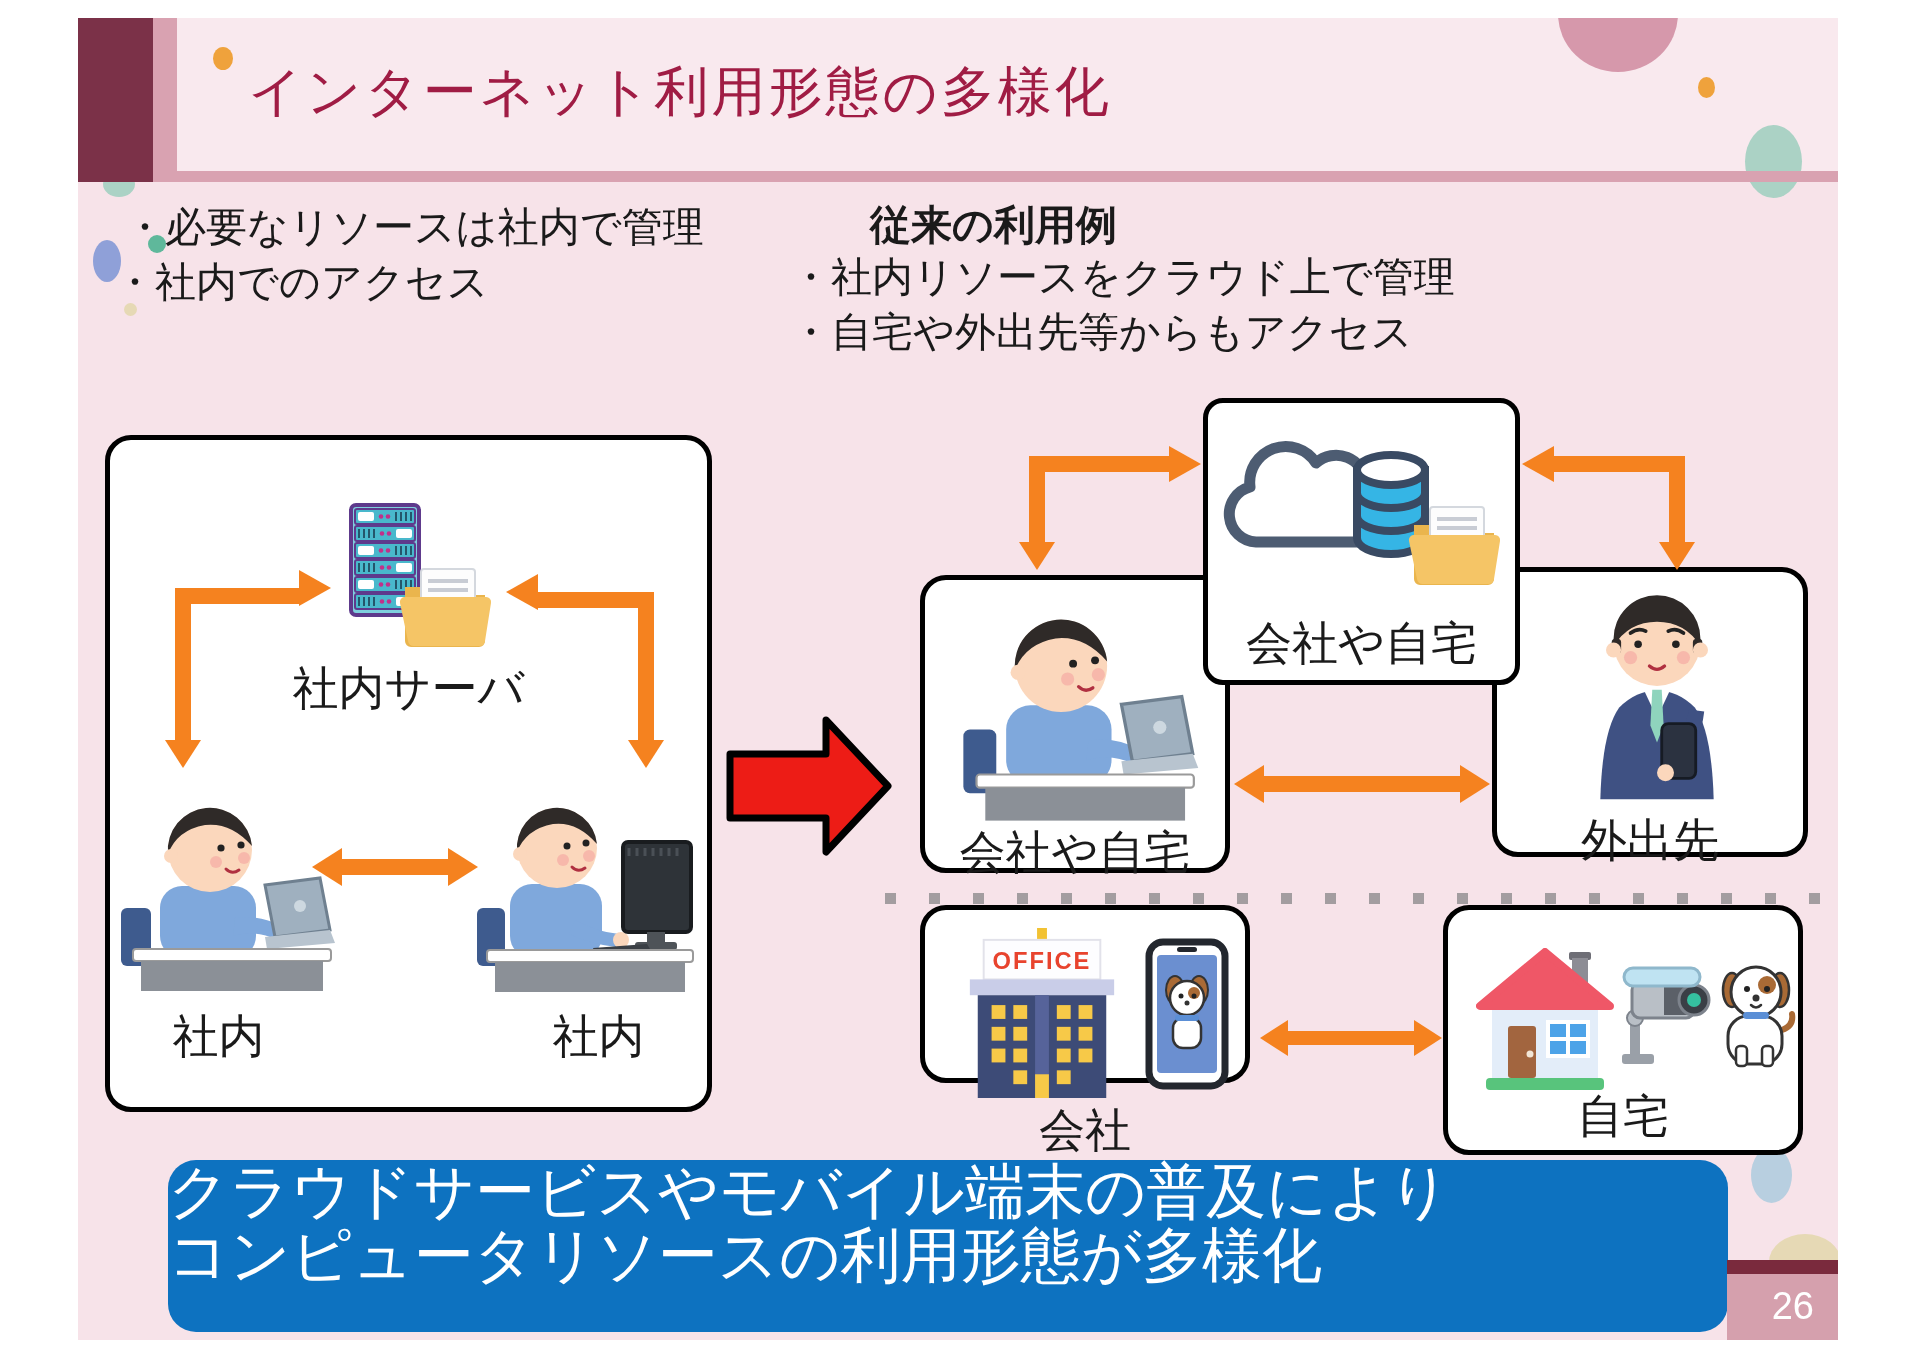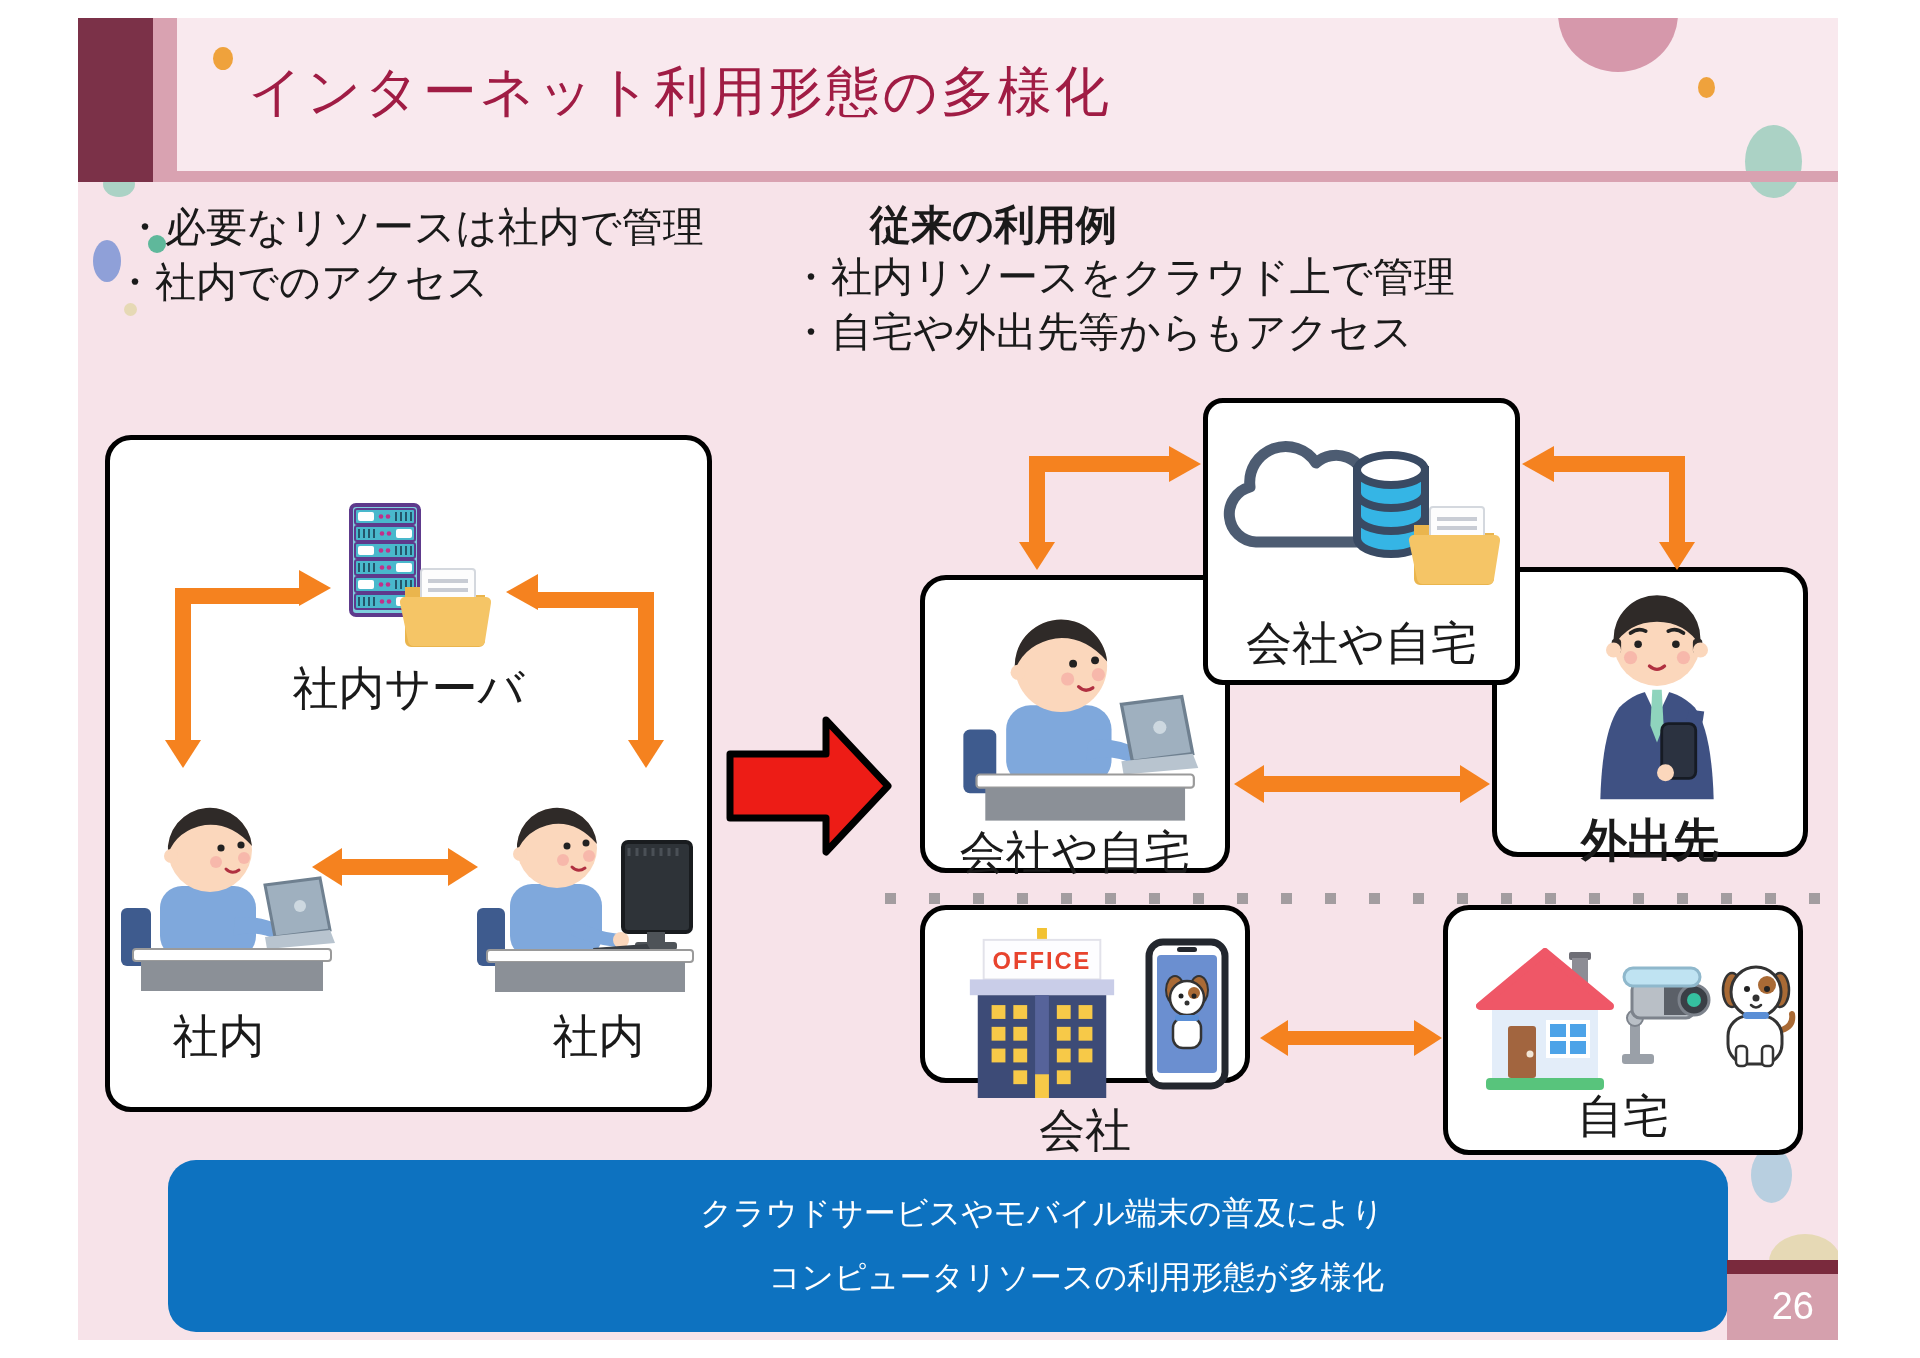--- a/index.html
+++ b/index.html
@@ -31,21 +31,21 @@
   .tri-down{border-left:18px solid transparent;border-right:18px solid transparent;border-top:28px solid var(--orange);}
   .dbl-arrow{position:absolute;display:flex;align-items:center;z-index:3;}
   .dbl-arrow .hl{width:0;height:0;border-top:19px solid transparent;border-bottom:19px solid transparent;border-right:30px solid var(--orange);}
   .dbl-arrow .hr{width:0;height:0;border-top:19px solid transparent;border-bottom:19px solid transparent;border-left:30px solid var(--orange);}
   .dbl-arrow .sh{height:16px;background:var(--orange);}
   
   .dots-row{display:flex;gap:33px;z-index:3;}
   .dots-row i{width:11px;height:11px;background:var(--dot-gray);display:block;}
   
   .banner{left:90px;top:1142px;width:1560px;height:172px;background:var(--banner-blue);border-radius:28px;z-index:2;}
-  .banner-inner{width:1216px;text-align:right;color:var(--banner-text);font-size:32px;line-height:64px;padding-top:21px;}
+  .banner-inner{width:1216px;text-align:left;color:var(--banner-text);font-size:60px;line-height:64px;}
   .banner-inner div{white-space:nowrap;}
   
   .footer-maroon{left:1649px;top:1242px;width:111px;height:14px;background:var(--footer-maroon);z-index:3;}
   .footer-rose{left:1649px;top:1256px;width:111px;height:66px;background:var(--footer-rose);z-index:3;
     color:var(--page-number-text);font-size:38px;line-height:64px;text-align:right;padding-right:24px;}
   .elbow{z-index:3;}
   svg text{font-family:"Liberation Sans",sans-serif;}
 </style>
 </head>
 <body>
@@ -253,21 +253,21 @@
       <path d="M62,52 q8,-6 16,-2 M102,50 q8,-4 16,2" stroke="#222" stroke-width="4" fill="none" stroke-linecap="round"></path>
       <circle cx="70" cy="64" r="4" fill="#222"></circle>
           <circle cx="110" cy="64" r="4" fill="#222"></circle>
       <circle cx="62" cy="78" r="7" fill="#f6b3a8" opacity="0.85"></circle>
           <circle cx="118" cy="78" r="7" fill="#f6b3a8" opacity="0.85"></circle>
       <path d="M82,87 q8,7 16,0" stroke="#b03040" stroke-width="3.5" fill="none" stroke-linecap="round"></path>
       <path d="M140,135 q-4,36 -28,56 l-14,-11 q20,-17 26,-47 z" fill="#3f5183"></path>
       <rect x="95" y="148" width="36" height="58" rx="7" fill="#2b3240" stroke="#161b24" stroke-width="3"></rect>
       <circle cx="99" cy="200" r="9" fill="#fbd7bc"></circle>
     </svg>
-    <div class="box-label" style="top:238px;font-weight:bold;">外出先</div>
+    <div class="box-label" style="top:238px;">外出先</div>
   </div>
 
   <div class="dbl-arrow" style="left:1156px;top:747px;">
     <span class="hl"></span>
         <span class="sh" style="width:196px;"></span>
         <span class="hr"></span>
   </div>
 
   <div class="abs dots-row" style="left:807px;top:875px;">
     <i></i>

